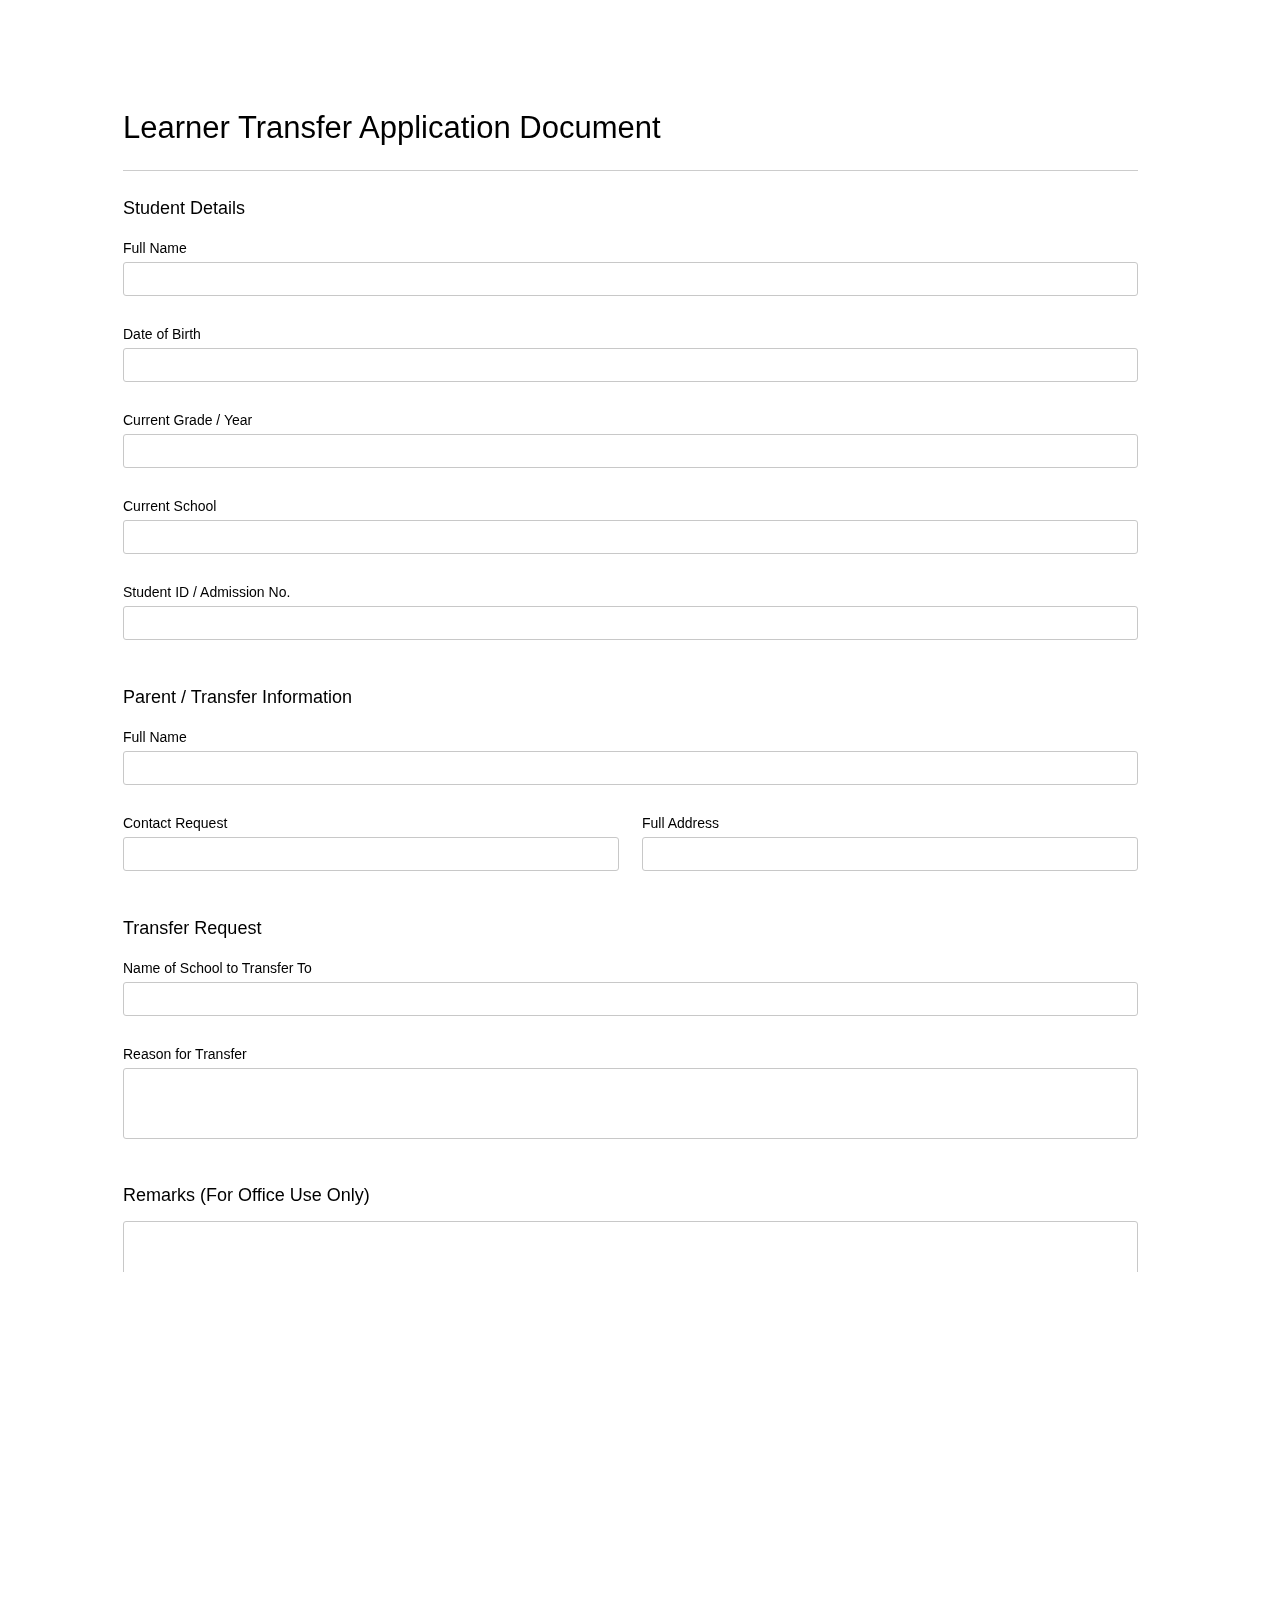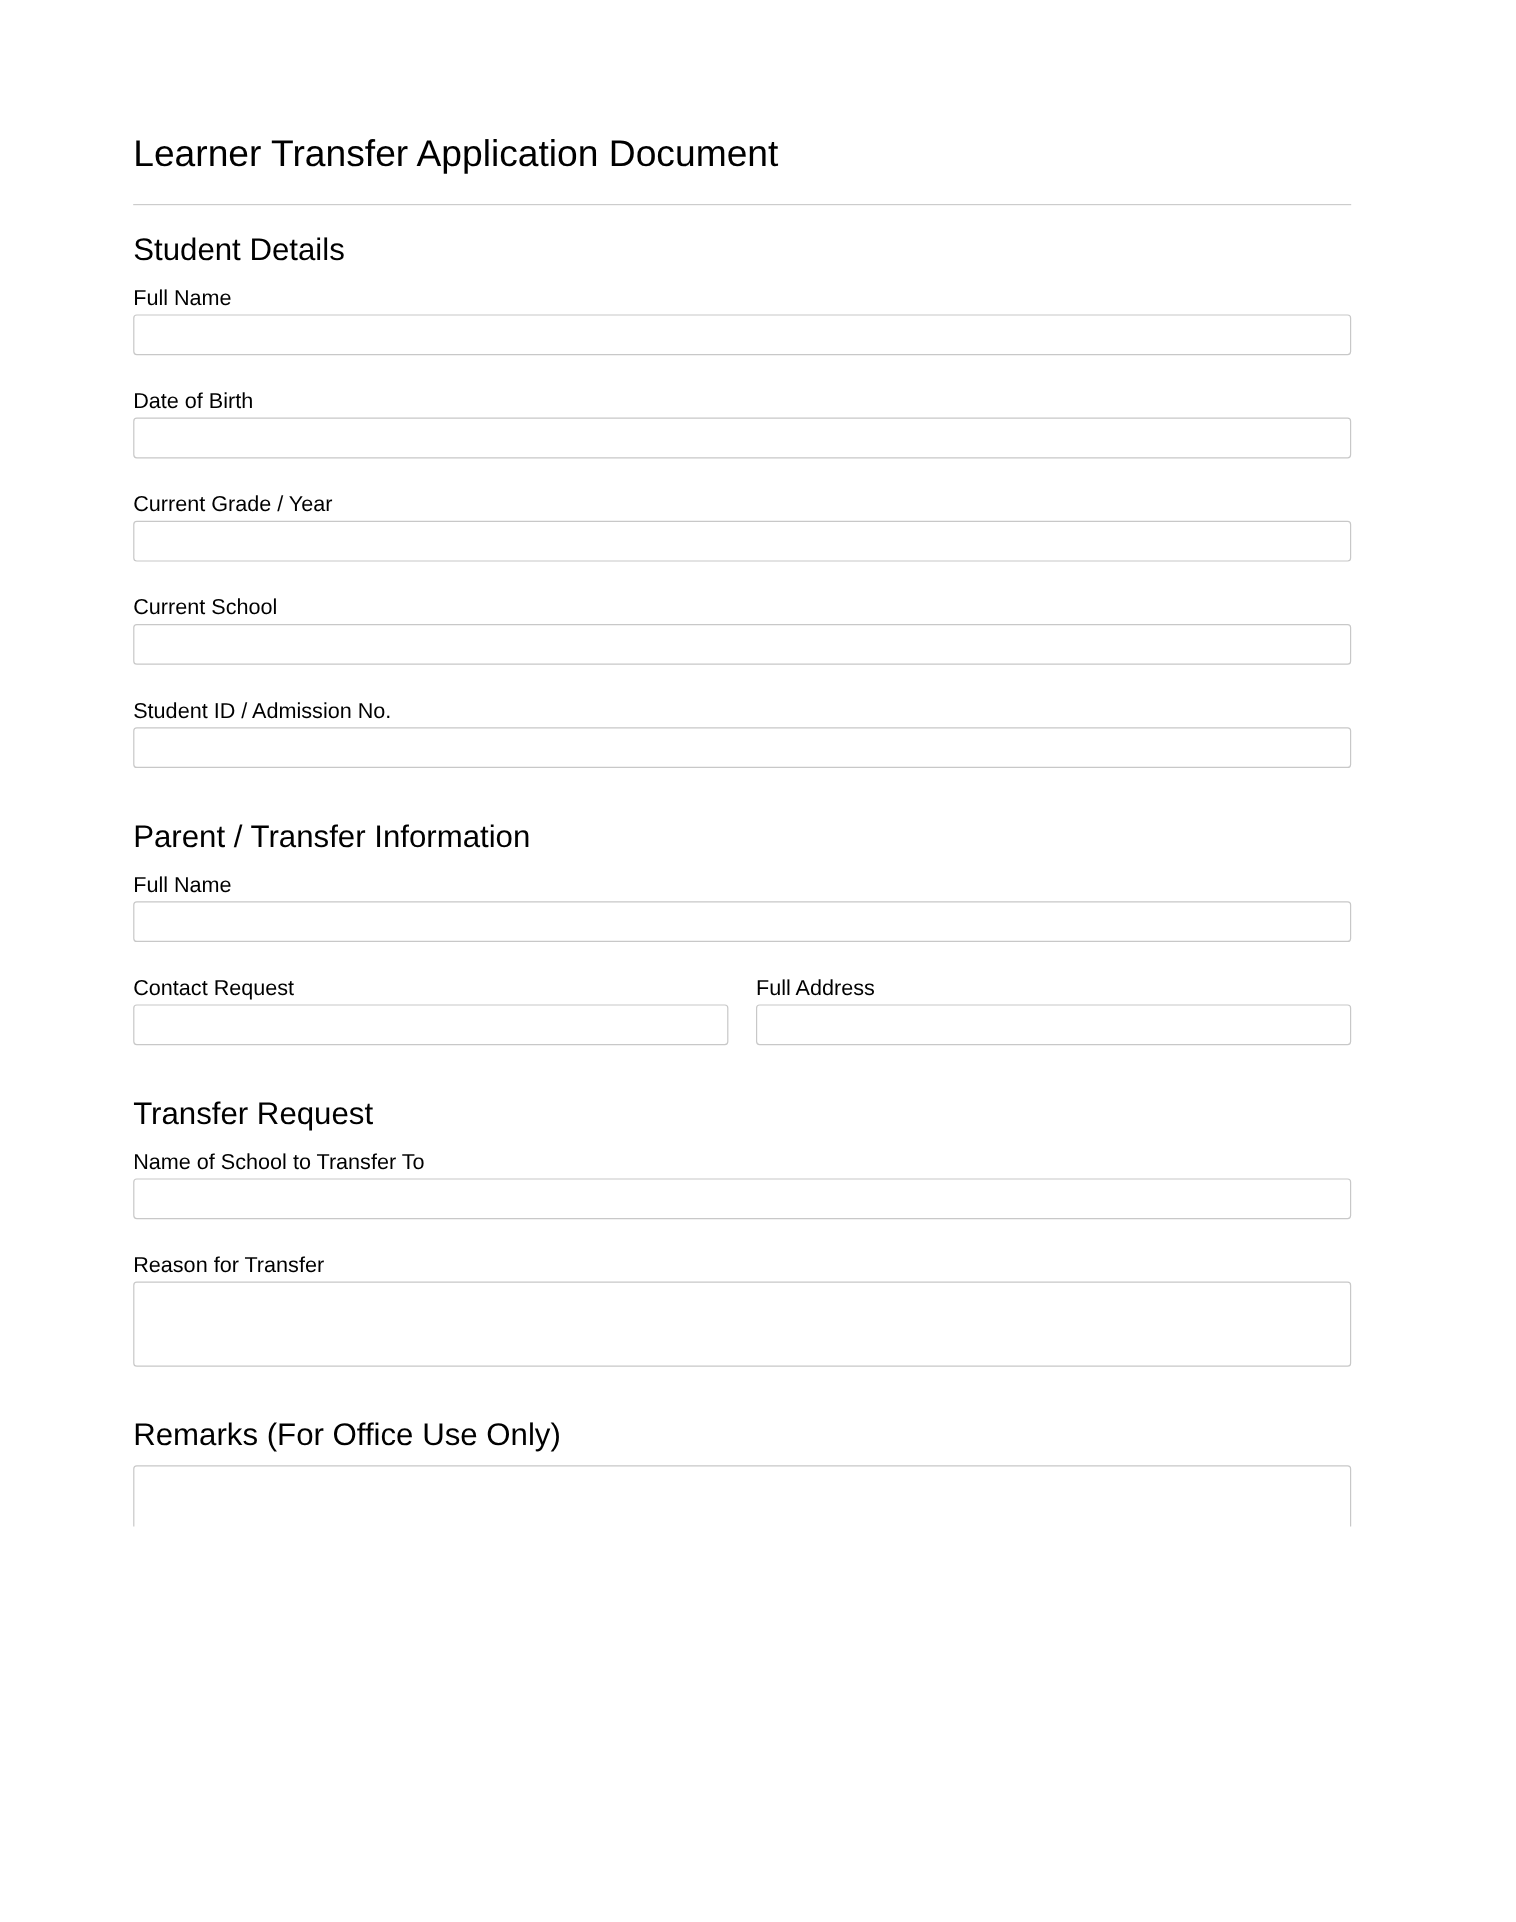--- a/index.html
+++ b/index.html
@@ -1,23 +1,23 @@
 <!DOCTYPE html>
 <html><head>
 <meta charset="utf-8">
 <style>
   html, body { margin: 0; padding: 0; background: #ffffff; }
   body { width: 1263px; height: 1602px; position: relative; overflow: hidden;
          font-family: "Liberation Sans", sans-serif; color: #000; }
-  .viewport { position: absolute; left: 0; top: 0; width: 1243px; height: 1272px; overflow: hidden; }
+  .viewport { position: absolute; left: 12px; top: 0; width: 1243px; height: 1272px; overflow: hidden; }
   .doc { position: absolute; left: 111px; top: 0; width: 1014px; }
   .title { position: absolute; top: 108px; left: 0; margin: 0; font-size: 31px; font-weight: normal; line-height: 40px; white-space: nowrap; }
   .divider { position: absolute; top: 170px; left: 0; width: 1015px; height: 0; border-top: 1px solid #cccccc; }
-  .section-h { position: absolute; left: 0; margin: 0; font-size: 26px; font-weight: normal; line-height: 28px; white-space: nowrap; }
-  .label { position: absolute; font-size: 18px; line-height: 18px; white-space: nowrap; }
+  .section-h { position: absolute; left: 0; margin: 0; font-size: 18px; font-weight: normal; line-height: 28px; white-space: nowrap; }
+  .label { position: absolute; font-size: 14px; line-height: 18px; white-space: nowrap; }
   .field { position: absolute; box-sizing: border-box; border: 1px solid #c8c8c8; border-radius: 3px; background: #fff; height: 34px; margin: 0; padding: 4px 8px; font-family: "Liberation Sans", sans-serif; font-size: 15px; }
   textarea.field { resize: none; }
   .full { left: 0; width: 1015px; }
   .half-l { left: 0; width: 496px; }
   .half-r { left: 519px; width: 496px; }
 </style>
 </head>
 <body>
 
 <div class="viewport">

